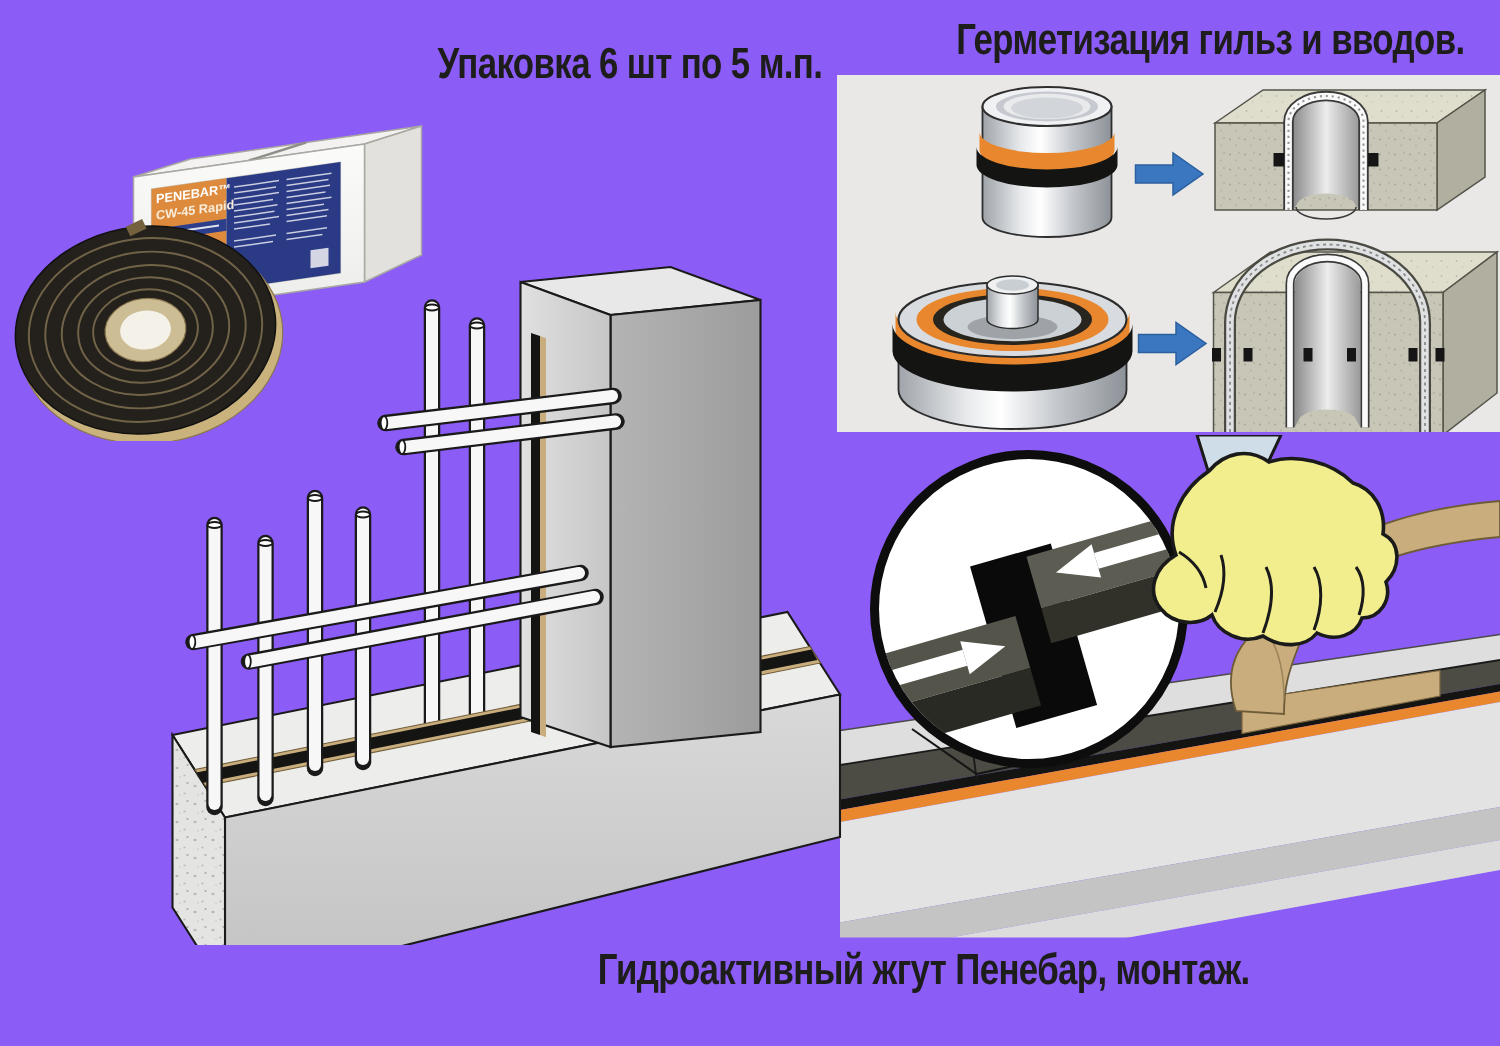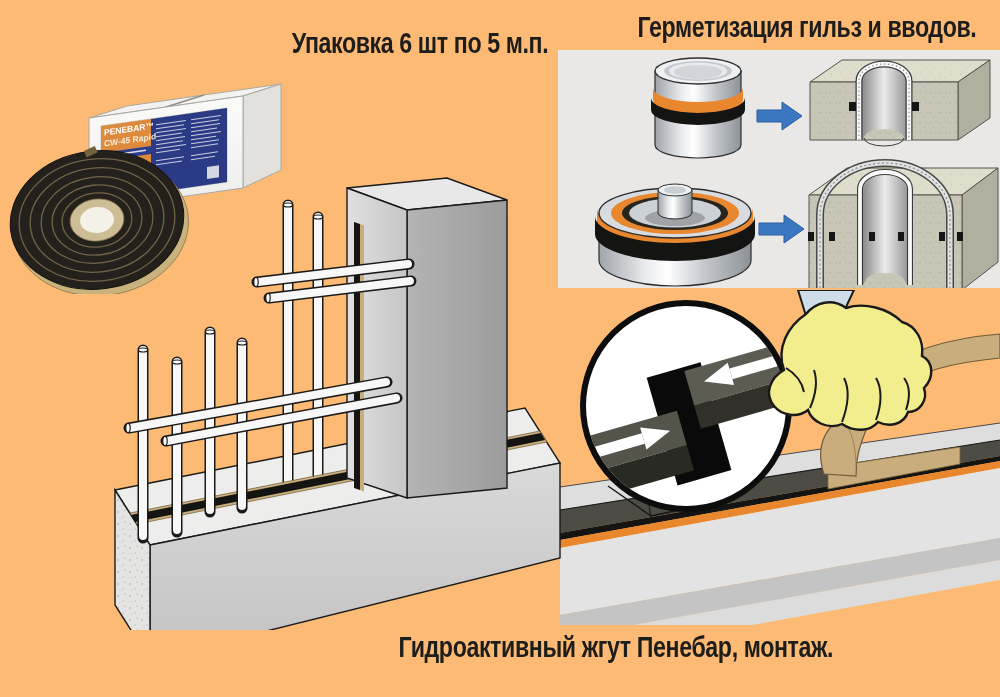--- a/index.html
+++ b/index.html
@@ -1,16 +1,16 @@
 <!DOCTYPE html>
 <html><head>
 <meta charset="utf-8">
 <style>
   html,body{margin:0;padding:0;background:#fff;}
-  .stage{position:relative;width:1000px;height:697px;background:#fdba74;overflow:hidden;
+  .stage{position:relative;width:1000px;height:697px;background:#8b5cf6;overflow:hidden;
          font-family:"Liberation Sans",sans-serif;}
   .caption{position:absolute;text-align:center;font-weight:700;color:#1d1d1b;
            font-size:29px;line-height:1.1;white-space:nowrap;
            transform:scaleX(0.8);transform-origin:center top;letter-spacing:-0.5px;}
   #cap-pack{left:250px;top:28px;width:340px;}
   #cap-seal{left:601px;top:12px;width:365px;}
   #cap-footer{left:358px;top:632px;width:405px;}
   .ill{position:absolute;}
   svg text{font-family:"Liberation Sans",sans-serif;}
 </style>

